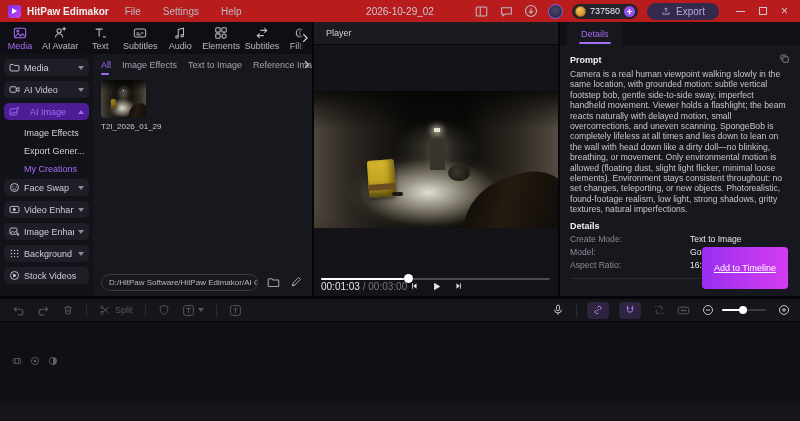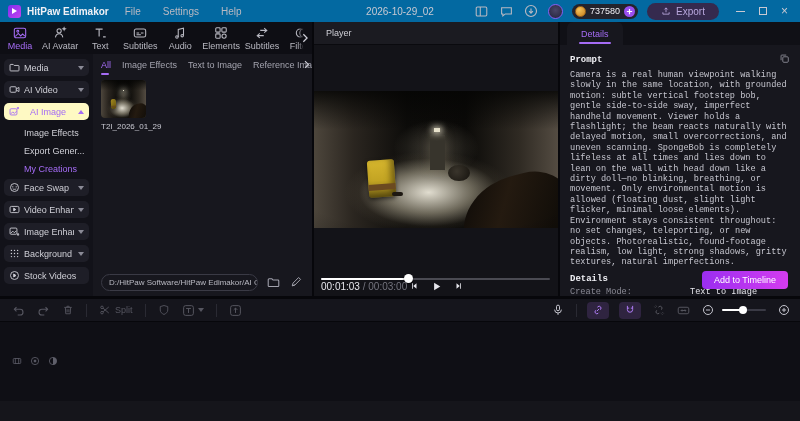--- a/index.html
+++ b/index.html
@@ -1,21 +1,21 @@
 <!DOCTYPE html>
 <html><head>
 <meta charset="utf-8">
 <style>
   * { margin:0; padding:0; box-sizing:border-box; }
   html,body { background:#07070b; }
   body { font-family:"Liberation Sans", sans-serif; color:#e6e6ec; }
   .window { position:relative; width:800px; height:421px; background:#07070b; overflow:hidden; }
 
   
-  .titlebar { position:absolute; left:0; top:0; width:800px; height:22px; background:#0369a1;
+  .titlebar { position:absolute; left:0; top:0; width:800px; height:22px; background:#b91c1c;
     display:flex; align-items:center; font-size:10px; }
   .logo { width:13px; height:13px; margin-left:8px; border-radius:3px;
     background:linear-gradient(135deg,#7b2ff0,#c643ee); position:relative; }
   .logo:after{ content:""; position:absolute; left:4px; top:3px; border-left:5px solid #fff;
     border-top:3.5px solid transparent; border-bottom:3.5px solid transparent; }
   .appname { font-weight:bold; margin-left:6px; color:#f0f0f5; }
   .menus { display:flex; gap:22px; margin-left:16px; color:#b9b9c2; }
   .menus span { cursor:default; }
   .proj-title { position:absolute; left:0; right:0; text-align:center; color:#c9c9d2; pointer-events:none; }
   .tb-right { margin-left:auto; display:flex; align-items:center; gap:9px; padding-right:8px; z-index:2; }
@@ -46,21 +46,21 @@
   .ribbon-more { position:absolute; right:0; top:0; height:32px; width:14px; display:flex; align-items:center;
     justify-content:center; color:#cfcfd8; background:linear-gradient(90deg,transparent,#0e0e14 40%); }
 
   
   .sidebar { position:absolute; left:0; top:54px; width:93px; height:242px; background:#121219;
     padding:5px 4px; font-size:9px; overflow:hidden; }
   .sb-item { display:flex; align-items:center; gap:4px; background:#1e1e27; border-radius:5px;
     height:17px; padding:0 5px; margin-bottom:5px; color:#cfcfd6; }
   .sb-item svg { flex:0 0 auto; }
   .sb-item .lbl { white-space:nowrap; overflow:hidden; flex:1; }
-  .sb-item.active { color:#a56cf5; background:#fef9c3;gap:10px; }
+  .sb-item.active { color:#a56cf5; background:#4c1d95;gap:10px; }
   .chev { width:0; height:0; border-left:3px solid transparent; border-right:3px solid transparent;
     border-top:4px solid #8a8a96; margin-left:auto; }
   .chev.up { border-top:none; border-bottom:4px solid #a56cf5; }
   .sb-sub { padding:3px 0 3px 20px; color:#cfcfd6; white-space:nowrap; margin-bottom:2px; }
   .sb-sub.active { color:#a56cf5; }
 
   
   .media-panel { position:absolute; left:93px; top:54px; width:219px; height:242px; background:#17171e; }
   .mp-tabs { display:flex; align-items:center; gap:11px; height:22px; padding:0 8px; font-size:9px;
     color:#a3a3ae; white-space:nowrap; overflow:hidden; position:relative; }
@@ -117,31 +117,31 @@
   .timecode .total { color:#74747e; }
   .transport { position:absolute; left:95px; display:flex; align-items:center; gap:12px; color:#e6e6ec; }
 
   
   .details-panel { position:absolute; left:560px; top:22px; width:240px; height:274px; background:#17171e; }
   .dt-strip { height:23px; background:#101016; display:flex; align-items:flex-end; }
   .dt-tab { margin-left:7px; height:23px; padding:0 14px; background:#17171e; border-radius:6px 6px 0 0;
     display:flex; align-items:center; font-size:9px; color:#a56cf5; position:relative; }
   .dt-tab:after { content:""; position:absolute; left:12px; right:12px; bottom:1px; height:2px;
     background:#a56cf5; border-radius:1px; }
-  .dt-body { padding:8px 10px 0 10px;font-family:Liberation Mono, monospace; }
+  .dt-body { padding:8px 10px 0 10px; }
   .prompt-head { display:flex; align-items:center; font-size:9px; font-weight:bold; color:#f0f0f5; }
   .copy-ic { margin-left:auto; color:#8b8b96; }
   .prompt-text { margin-top:3px; font-size:8.6px; line-height:10.4px; color:#c6c6cf; }
   .dt-sec { margin-top:6px; font-size:9px; font-weight:bold; color:#f0f0f5; }
   .dt-row { display:flex; font-size:8.6px; margin-top:3px;gap:28px; }
   .dt-row .k { width:92px; color:#8b8b96; }
   .dt-row .v { color:#e6e6ec; }
   .dt-div { height:1px; background:#2a2a33; margin:8px 0 0 0; }
-  .add-btn { position:absolute; right:12px; bottom:7px; padding:4px 12px; border-radius:4px; font-size:9px;
-    color:#fff; background:linear-gradient(90deg,#9a2ef0,#d43cf0); }
+  .add-btn { position:absolute; right:12px; bottom:7px; padding:16px 12px; border-radius:4px; font-size:9px;
+    color:#fff; background:linear-gradient(90deg,#9a2ef0,#d43cf0);text-decoration:underline; }
 
   
   .toolbar { position:absolute; left:0; top:298px; width:800px; height:24px; background:#15151c;
     display:flex; align-items:center; border-top:1px solid #07070b; border-bottom:1px solid #07070b; }
   .tool { display:flex; align-items:center; justify-content:center; color:#565660; margin-left:12px; }
   .tool.enabled { color:#c9c9d2; }
   .tool .tlabel { font-size:9px; margin-left:4px; }
   .tdiv { width:1px; height:13px; background:#2a2a33; margin-left:12px; }
   .caret-dn { width:0; height:0; border-left:3px solid transparent; border-right:3px solid transparent;
     border-top:4px solid #565660; margin-left:3px; }

